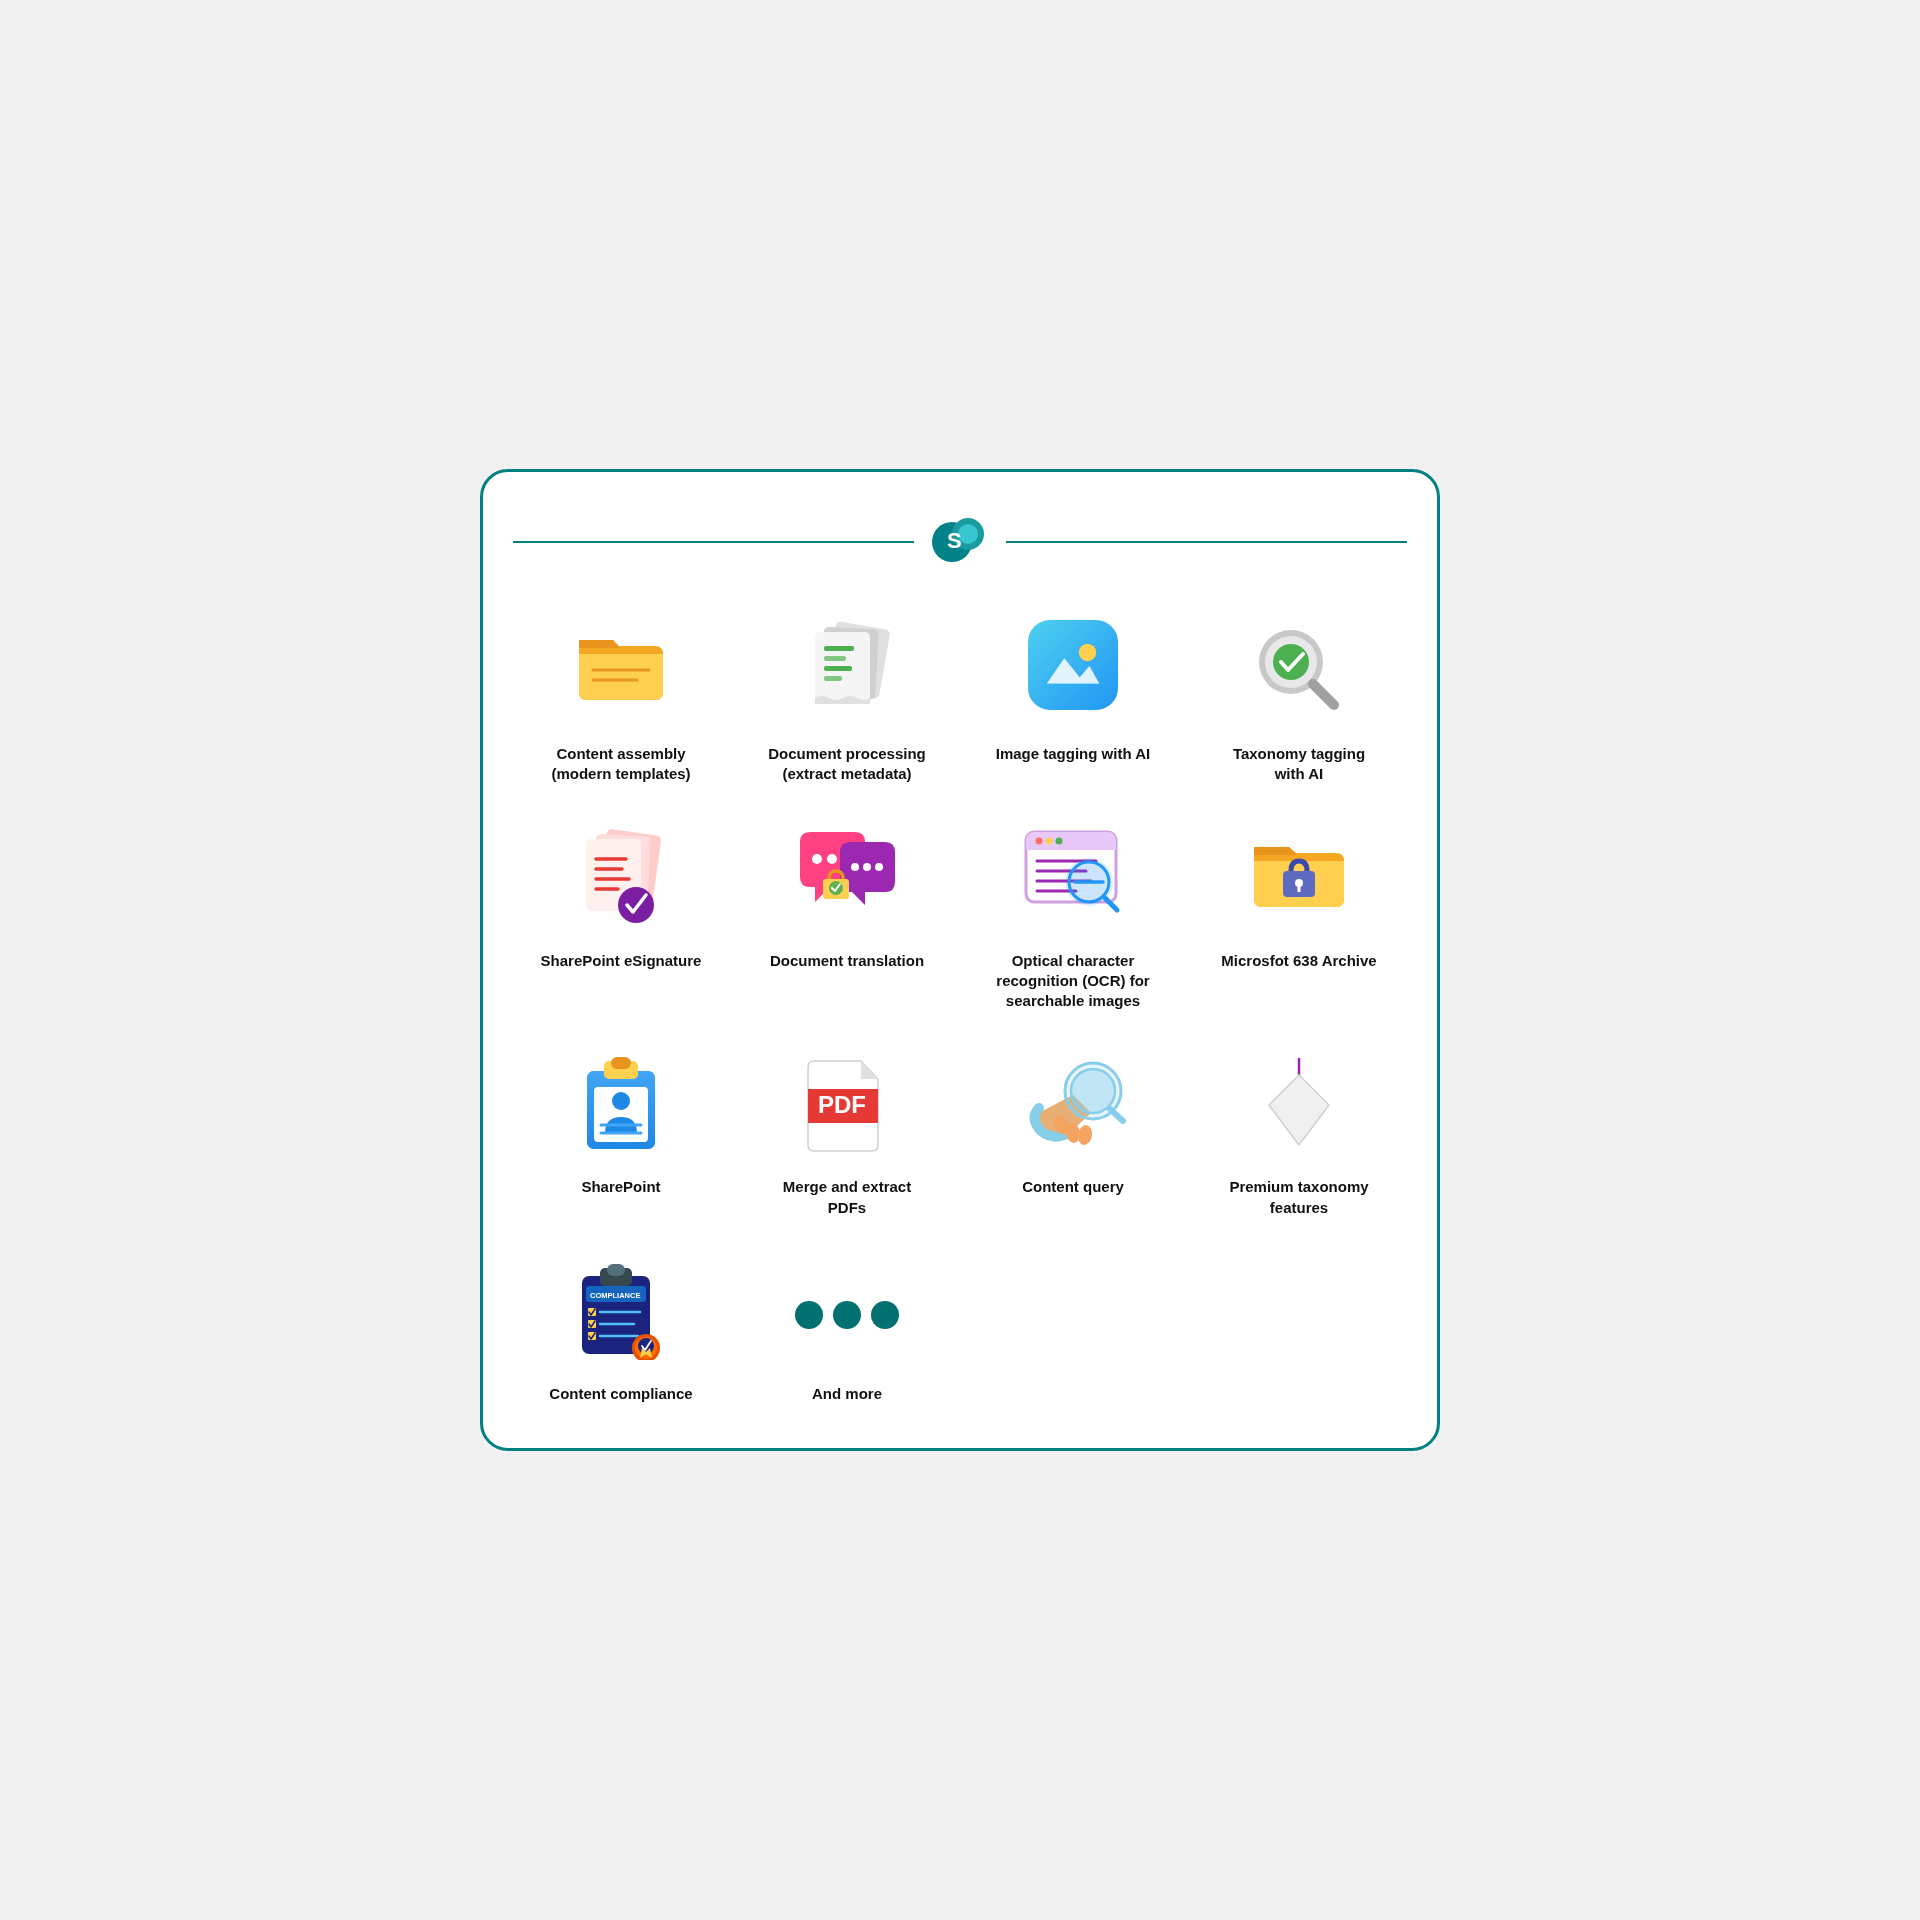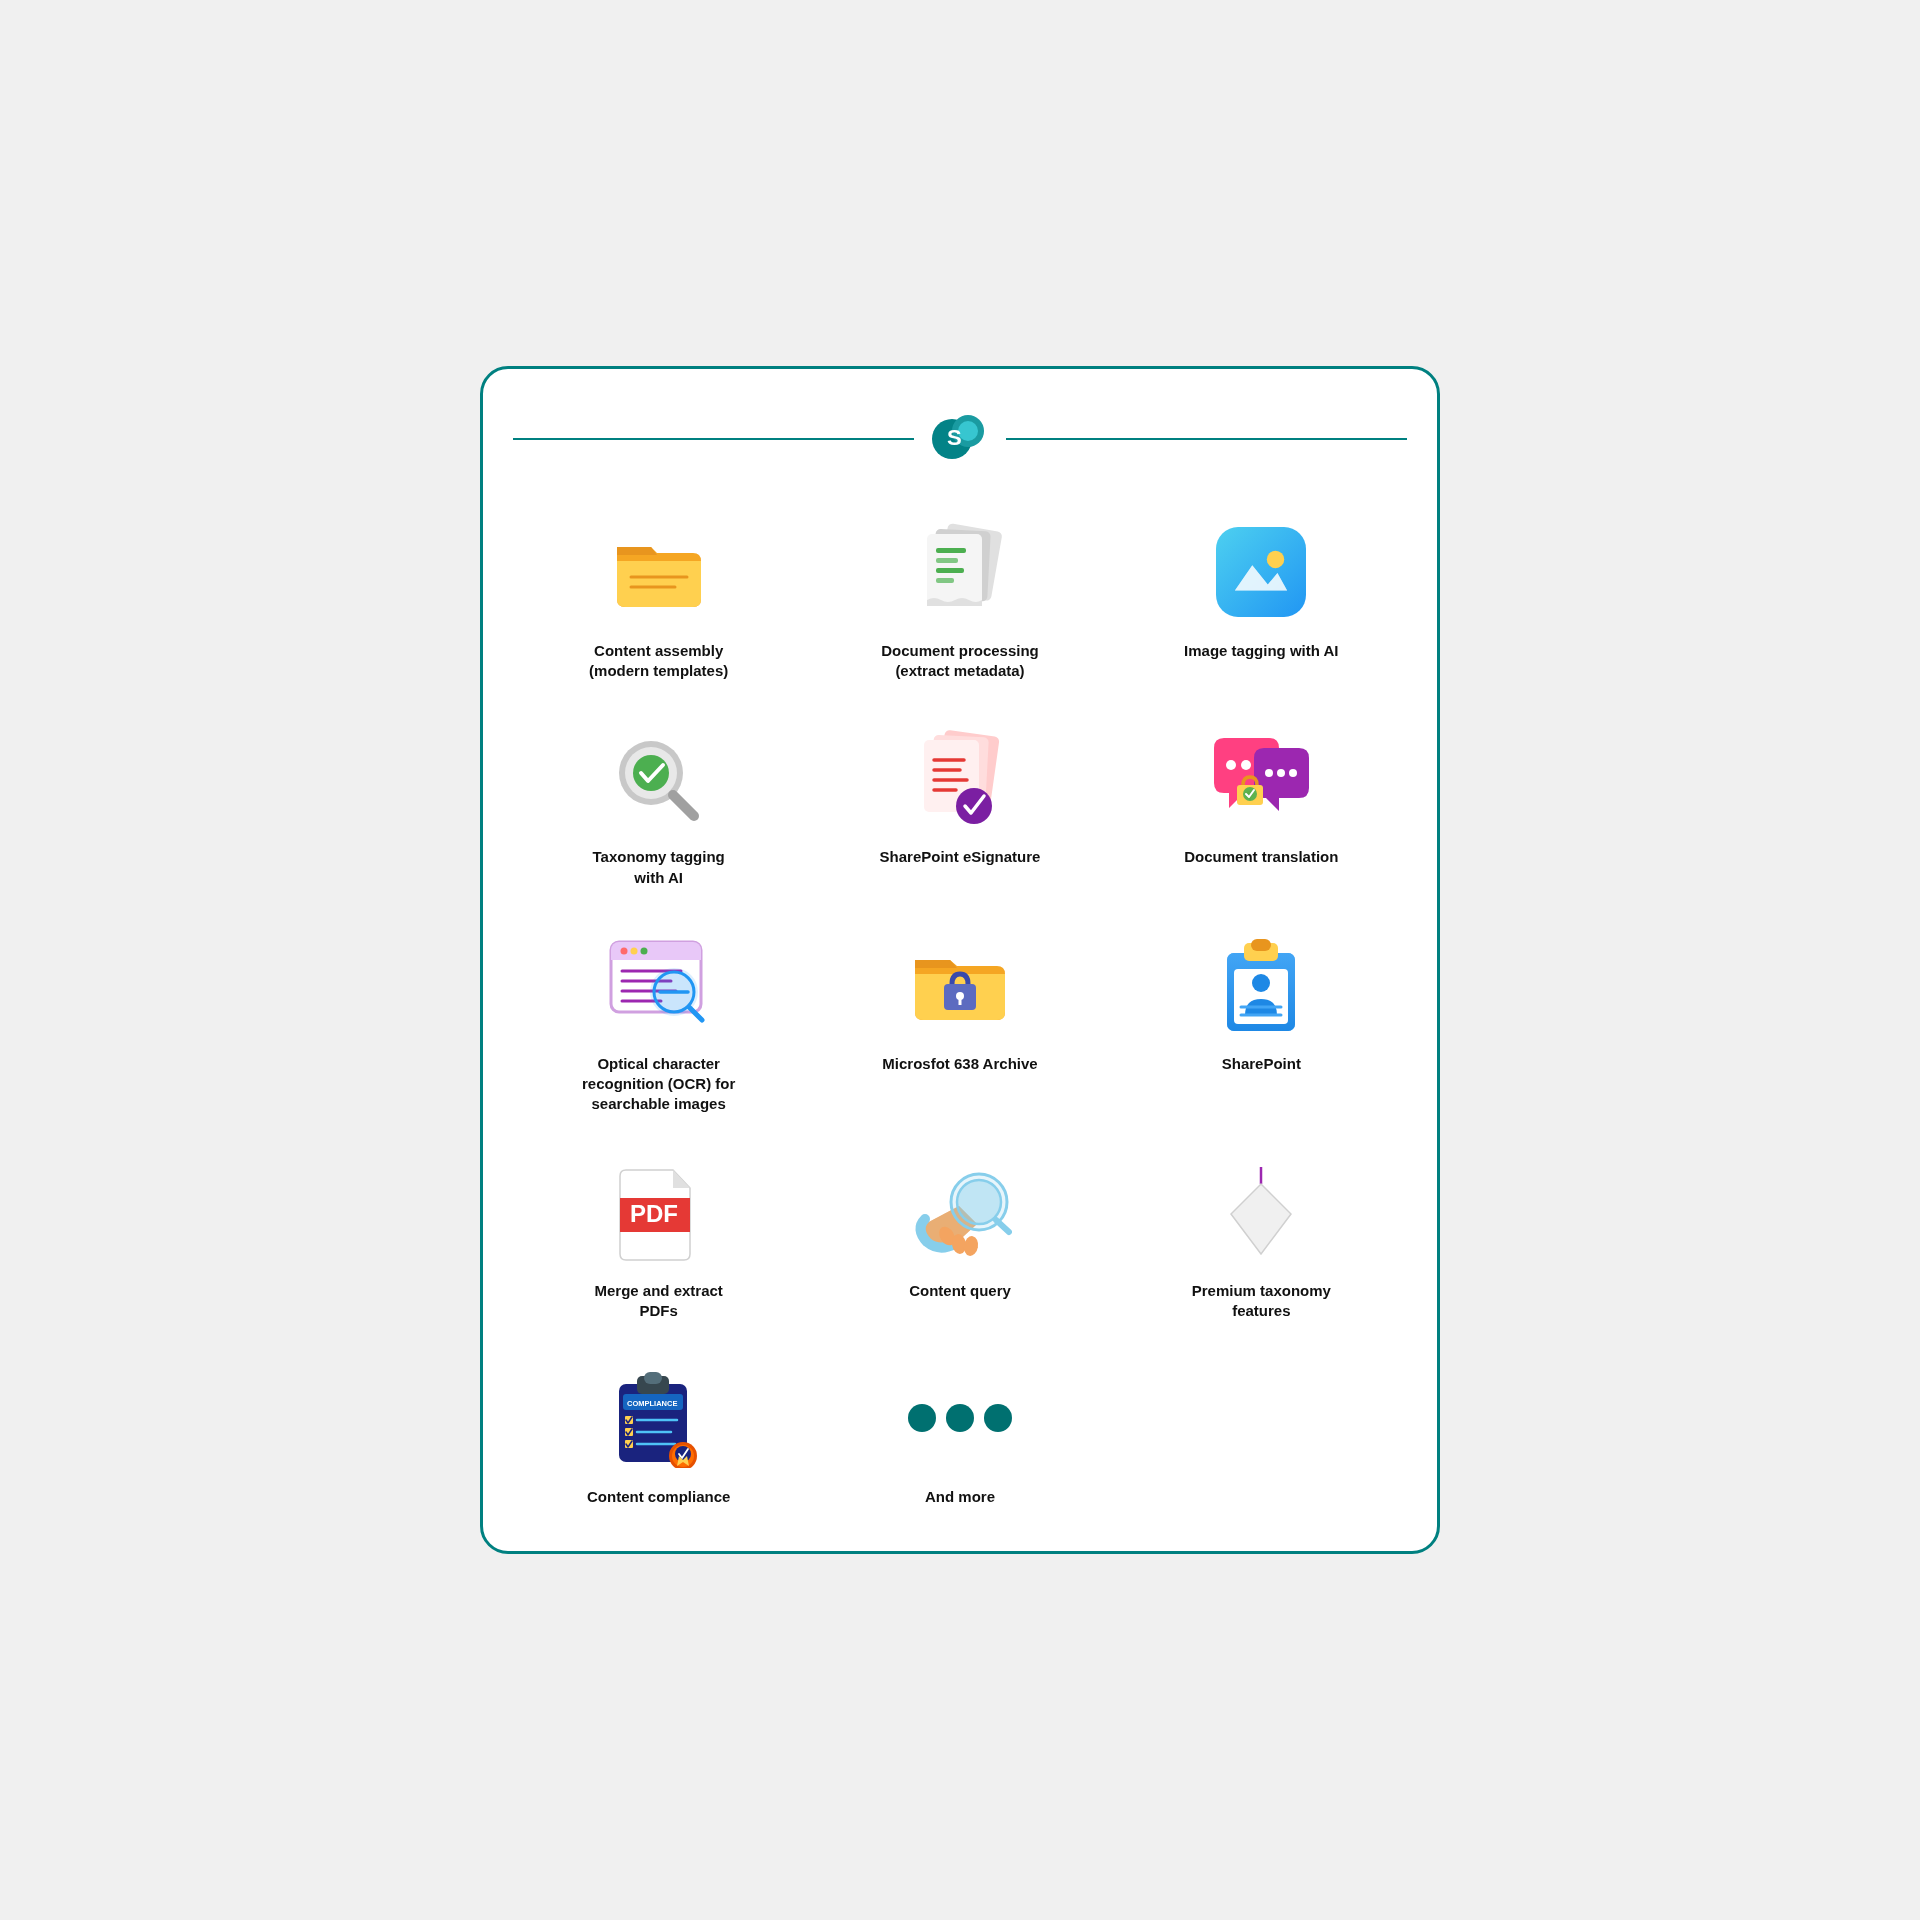--- a/index.html
+++ b/index.html
@@ -31,35 +31,34 @@
       height: 2px;
       background: #008080;
     }
     .sharepoint-logo {
       width: 60px;
       height: 60px;
       margin: 0 16px;
     }
     .grid {
       display: grid;
-      grid-template-columns: repeat(3, 1fr);
+      grid-template-columns: repeat(4, 1fr);
       gap: 10px 10px;
     }
     .item {
       display: flex;
       flex-direction: column;
       align-items: center;
       padding: 18px 10px 14px;
       text-align: center;
     }
     .icon-area {
       width: 110px;
       height: 110px;
       display: flex;
-      align-items: center;
       justify-content: center;
       margin-bottom: 14px;
     }
     .item-label {
       font-size: 15px;
       font-weight: 700;
       color: #111;
       line-height: 1.35;
     }
     

